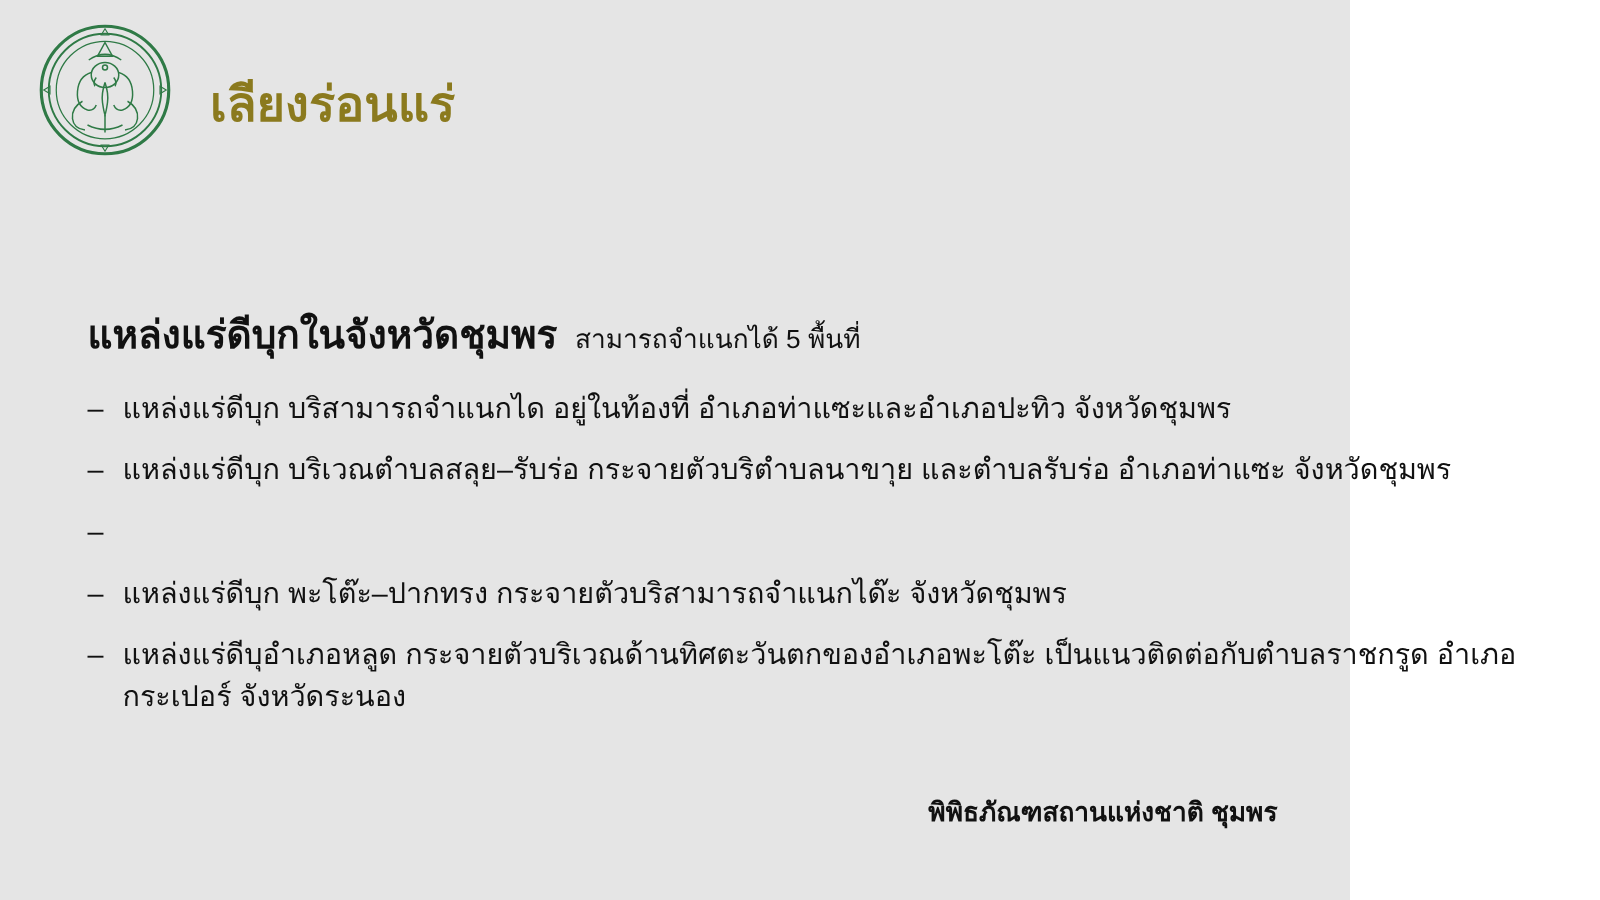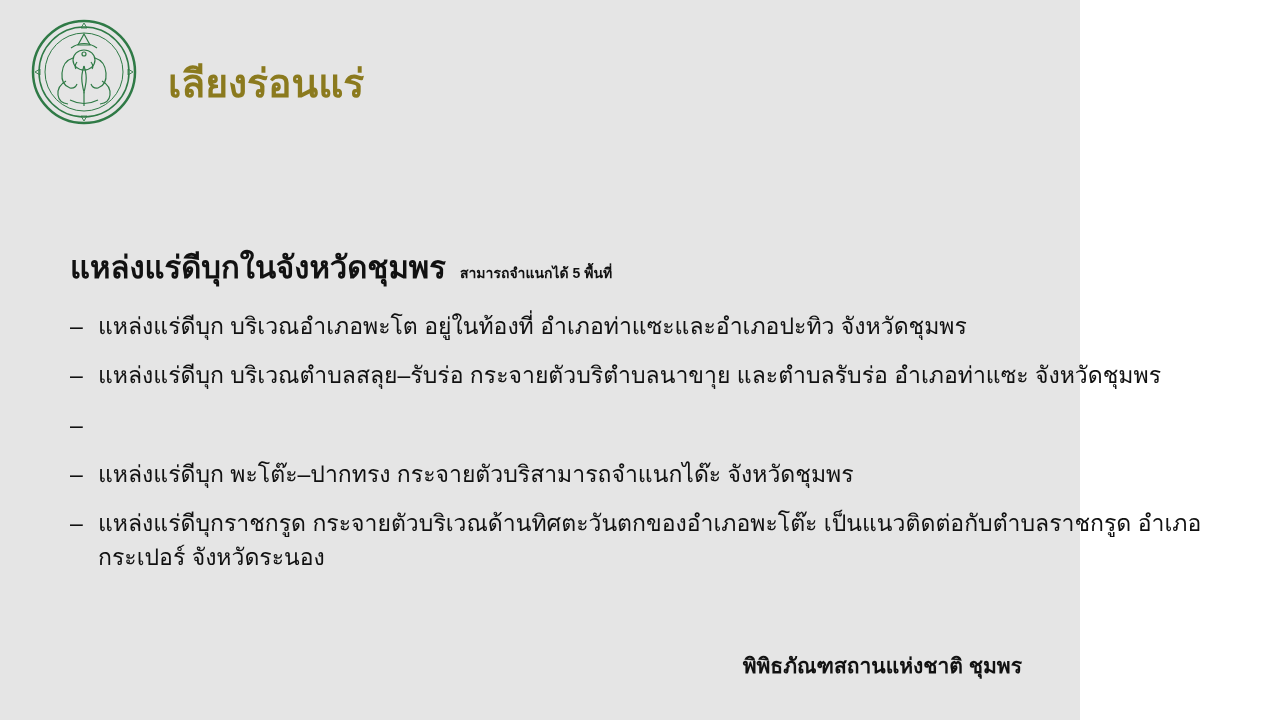--- a/index.html
+++ b/index.html
@@ -62,22 +62,22 @@
     align-items: baseline;
     margin-bottom: 18px;
   }
   .section-heading {
     font-size: 31px;
     font-weight: bold;
     color: #111111;
     white-space: nowrap;
   }
   .section-subheading {
-    font-size: 14px;
-    font-weight: bold;
+    font-size: 21px;
+    font-weight: normal;
     color: #111111;
     margin-left: 14px;
     white-space: nowrap;
   }
 
   .bullet-list {
     list-style: none;
     margin: 0;
     padding: 0;
   }
@@ -97,21 +97,21 @@
     font-size: 23px;
     color: #111111;
     line-height: 1.45;
     max-width: 1125px;
   }
 
   
   .footer {
     position: absolute;
     right: 58px;
-    bottom: 38px;
+    bottom: 54px;
     font-size: 21px;
     font-weight: bold;
     color: #111111;
     white-space: nowrap;
   }
 </style>
 </head>
 <body>
 
 <div class="slide">
@@ -153,35 +153,35 @@
   <div class="content">
 
     <div class="section-heading-row">
       <div class="section-heading">แหล่งแร่ดีบุกในจังหวัดชุมพร</div>
       <div class="section-subheading">สามารถจำแนกได้ 5 พื้นที่</div>
     </div>
 
     <ul class="bullet-list">
       <li class="bullet-item">
         <span class="bullet-dash">–</span>
-        <span class="bullet-text">แหล่งแร่ดีบุก บริเวณอำเภอพะโต อยู่ในท้องที่ อำเภอท่าแซะและอำเภอปะทิว จังหวัดชุมพร</span>
+        <span class="bullet-text">แหล่งแร่ดีบุก บริสามารถจำแนกได อยู่ในท้องที่ อำเภอท่าแซะและอำเภอปะทิว จังหวัดชุมพร</span>
       </li>
       <li class="bullet-item">
         <span class="bullet-dash">–</span>
         <span class="bullet-text">แหล่งแร่ดีบุก บริเวณตำบลสลุย–รับร่อ กระจายตัวบริตำบลนาขาุย และตำบลรับร่อ อำเภอท่าแซะ จังหวัดชุมพร</span>
       </li>
       <li class="bullet-item">
         <span class="bullet-dash">–</span>
       </li>
       <li class="bullet-item">
         <span class="bullet-dash">–</span>
         <span class="bullet-text">แหล่งแร่ดีบุก พะโต๊ะ–ปากทรง กระจายตัวบริสามารถจำแนกได๊ะ จังหวัดชุมพร</span>
       </li>
       <li class="bullet-item">
         <span class="bullet-dash">–</span>
-        <span class="bullet-text">แหล่งแร่ดีบุกราชกรูด กระจายตัวบริเวณด้านทิศตะวันตกของอำเภอพะโต๊ะ เป็นแนวติดต่อกับตำบลราชกรูด อำเภอกระเปอร์ จังหวัดระนอง</span>
+        <span class="bullet-text">แหล่งแร่ดีบุอำเภอหลูด กระจายตัวบริเวณด้านทิศตะวันตกของอำเภอพะโต๊ะ เป็นแนวติดต่อกับตำบลราชกรูด อำเภอกระเปอร์ จังหวัดระนอง</span>
       </li>
     </ul>
   </div>
 
   <div class="footer">พิพิธภัณฑสถานแห่งชาติ ชุมพร</div>
 
 </div>
 
 </body></html>

